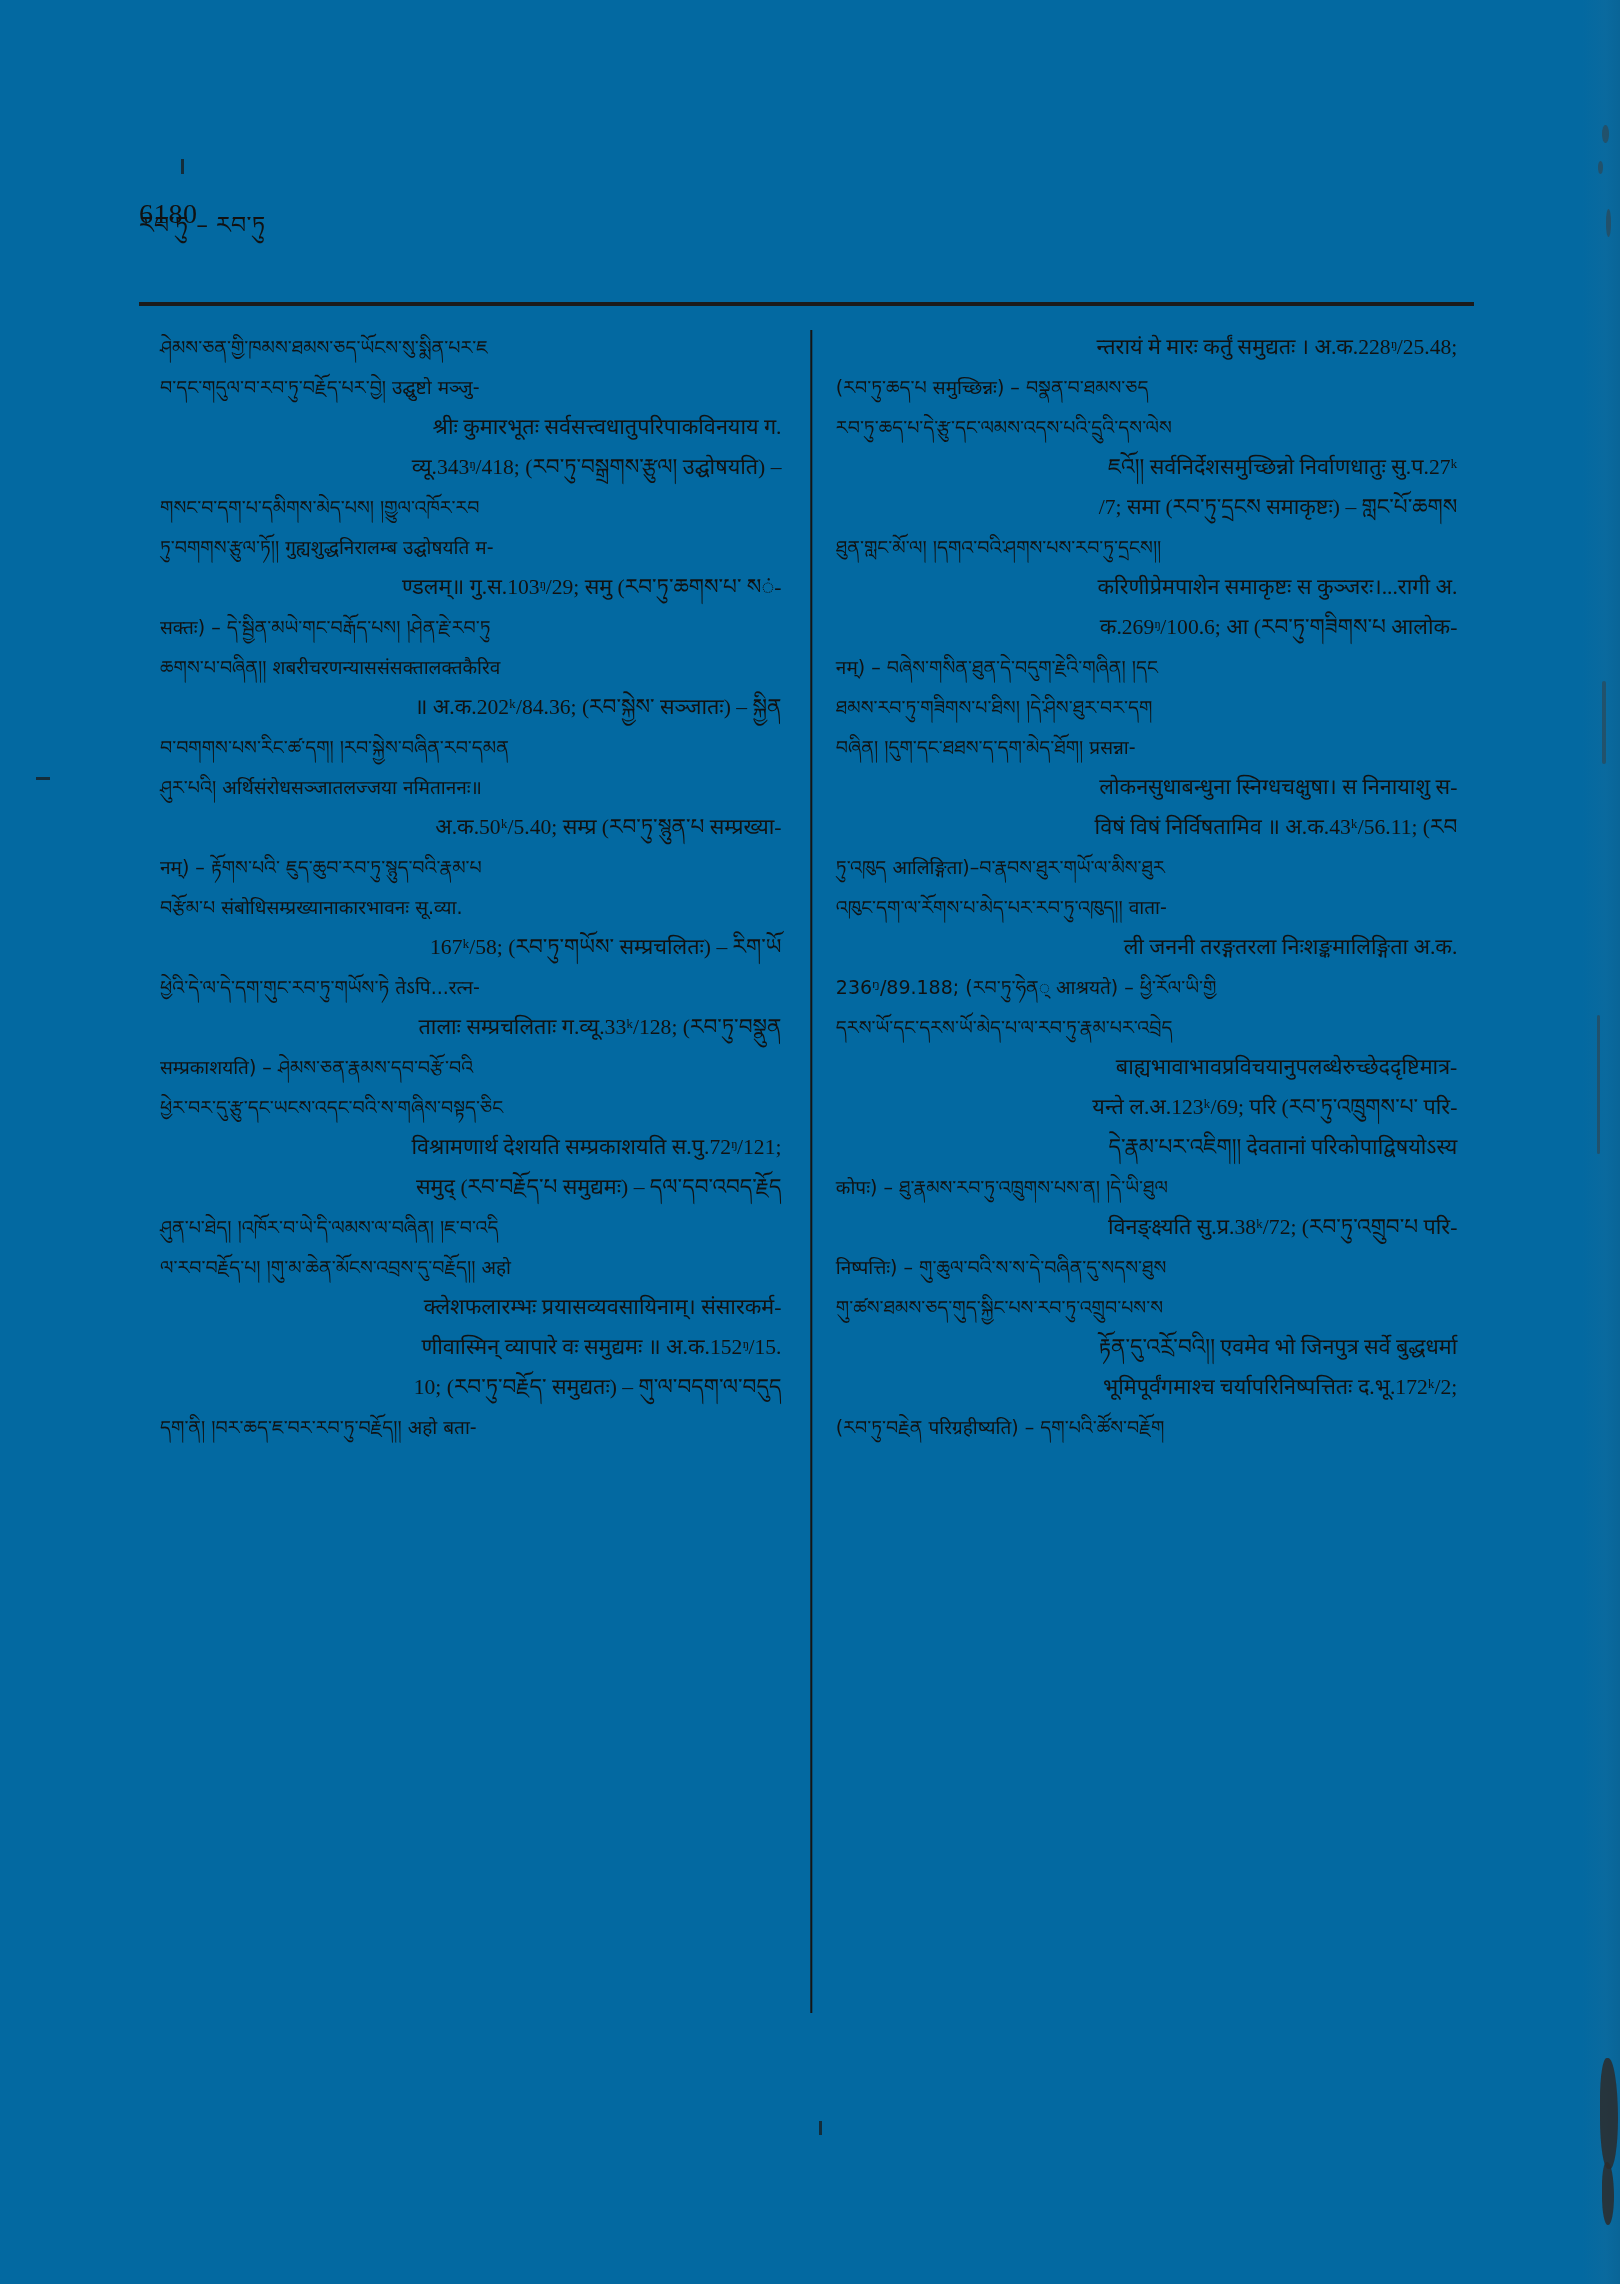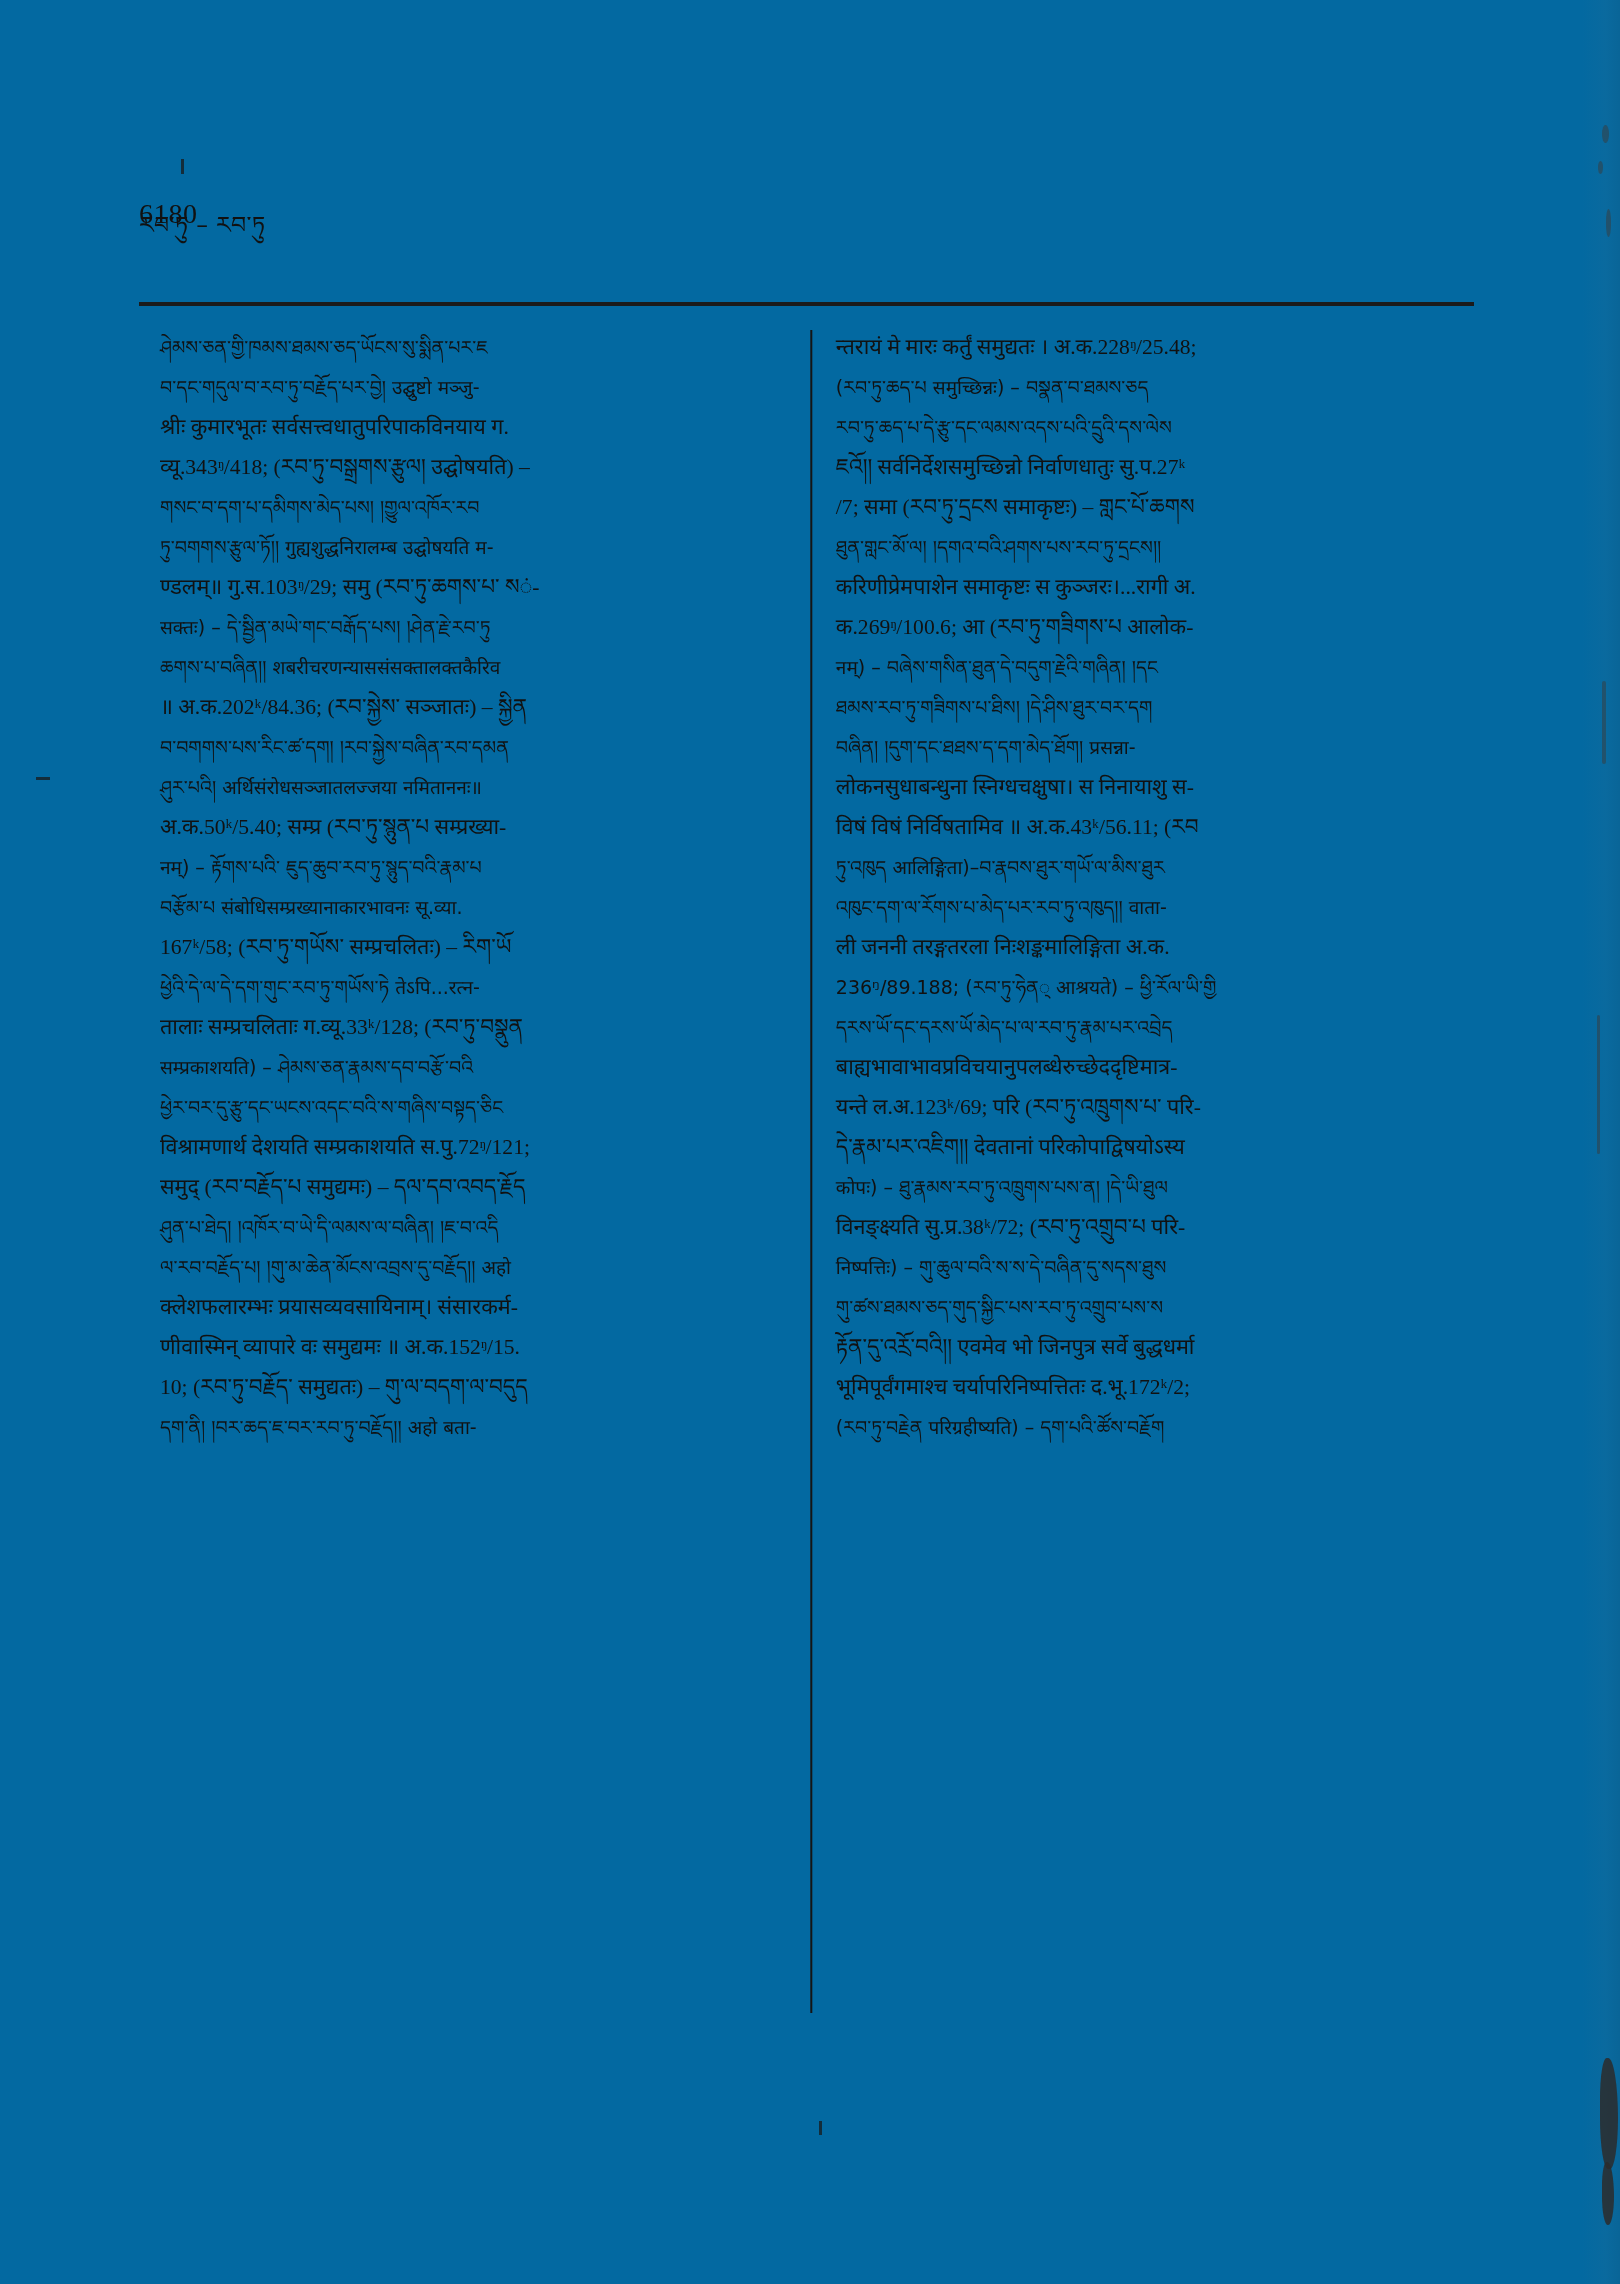--- a/index.html
+++ b/index.html
@@ -120,20 +120,21 @@
     white-space: nowrap;
     letter-spacing: 0px;
   }
   .tib {
     font-family: "DejaVu Sans", sans-serif;
     font-size: 19px;
   }
   .dev {
     font-family: "Liberation Serif", serif;
     font-size: 21.6px;
+    text-align: right;
   }
   .col .line { height: 40px; }
 </style>
 </head>
 <body>
 
 <div class="page">
 
   <div class="crop-mark" style="left:181px; top:159px; width:2.8px; height:15.3px;"></div>
   <div class="crop-mark" style="left:36px; top:777px; width:14px; height:2.8px;"></div>

